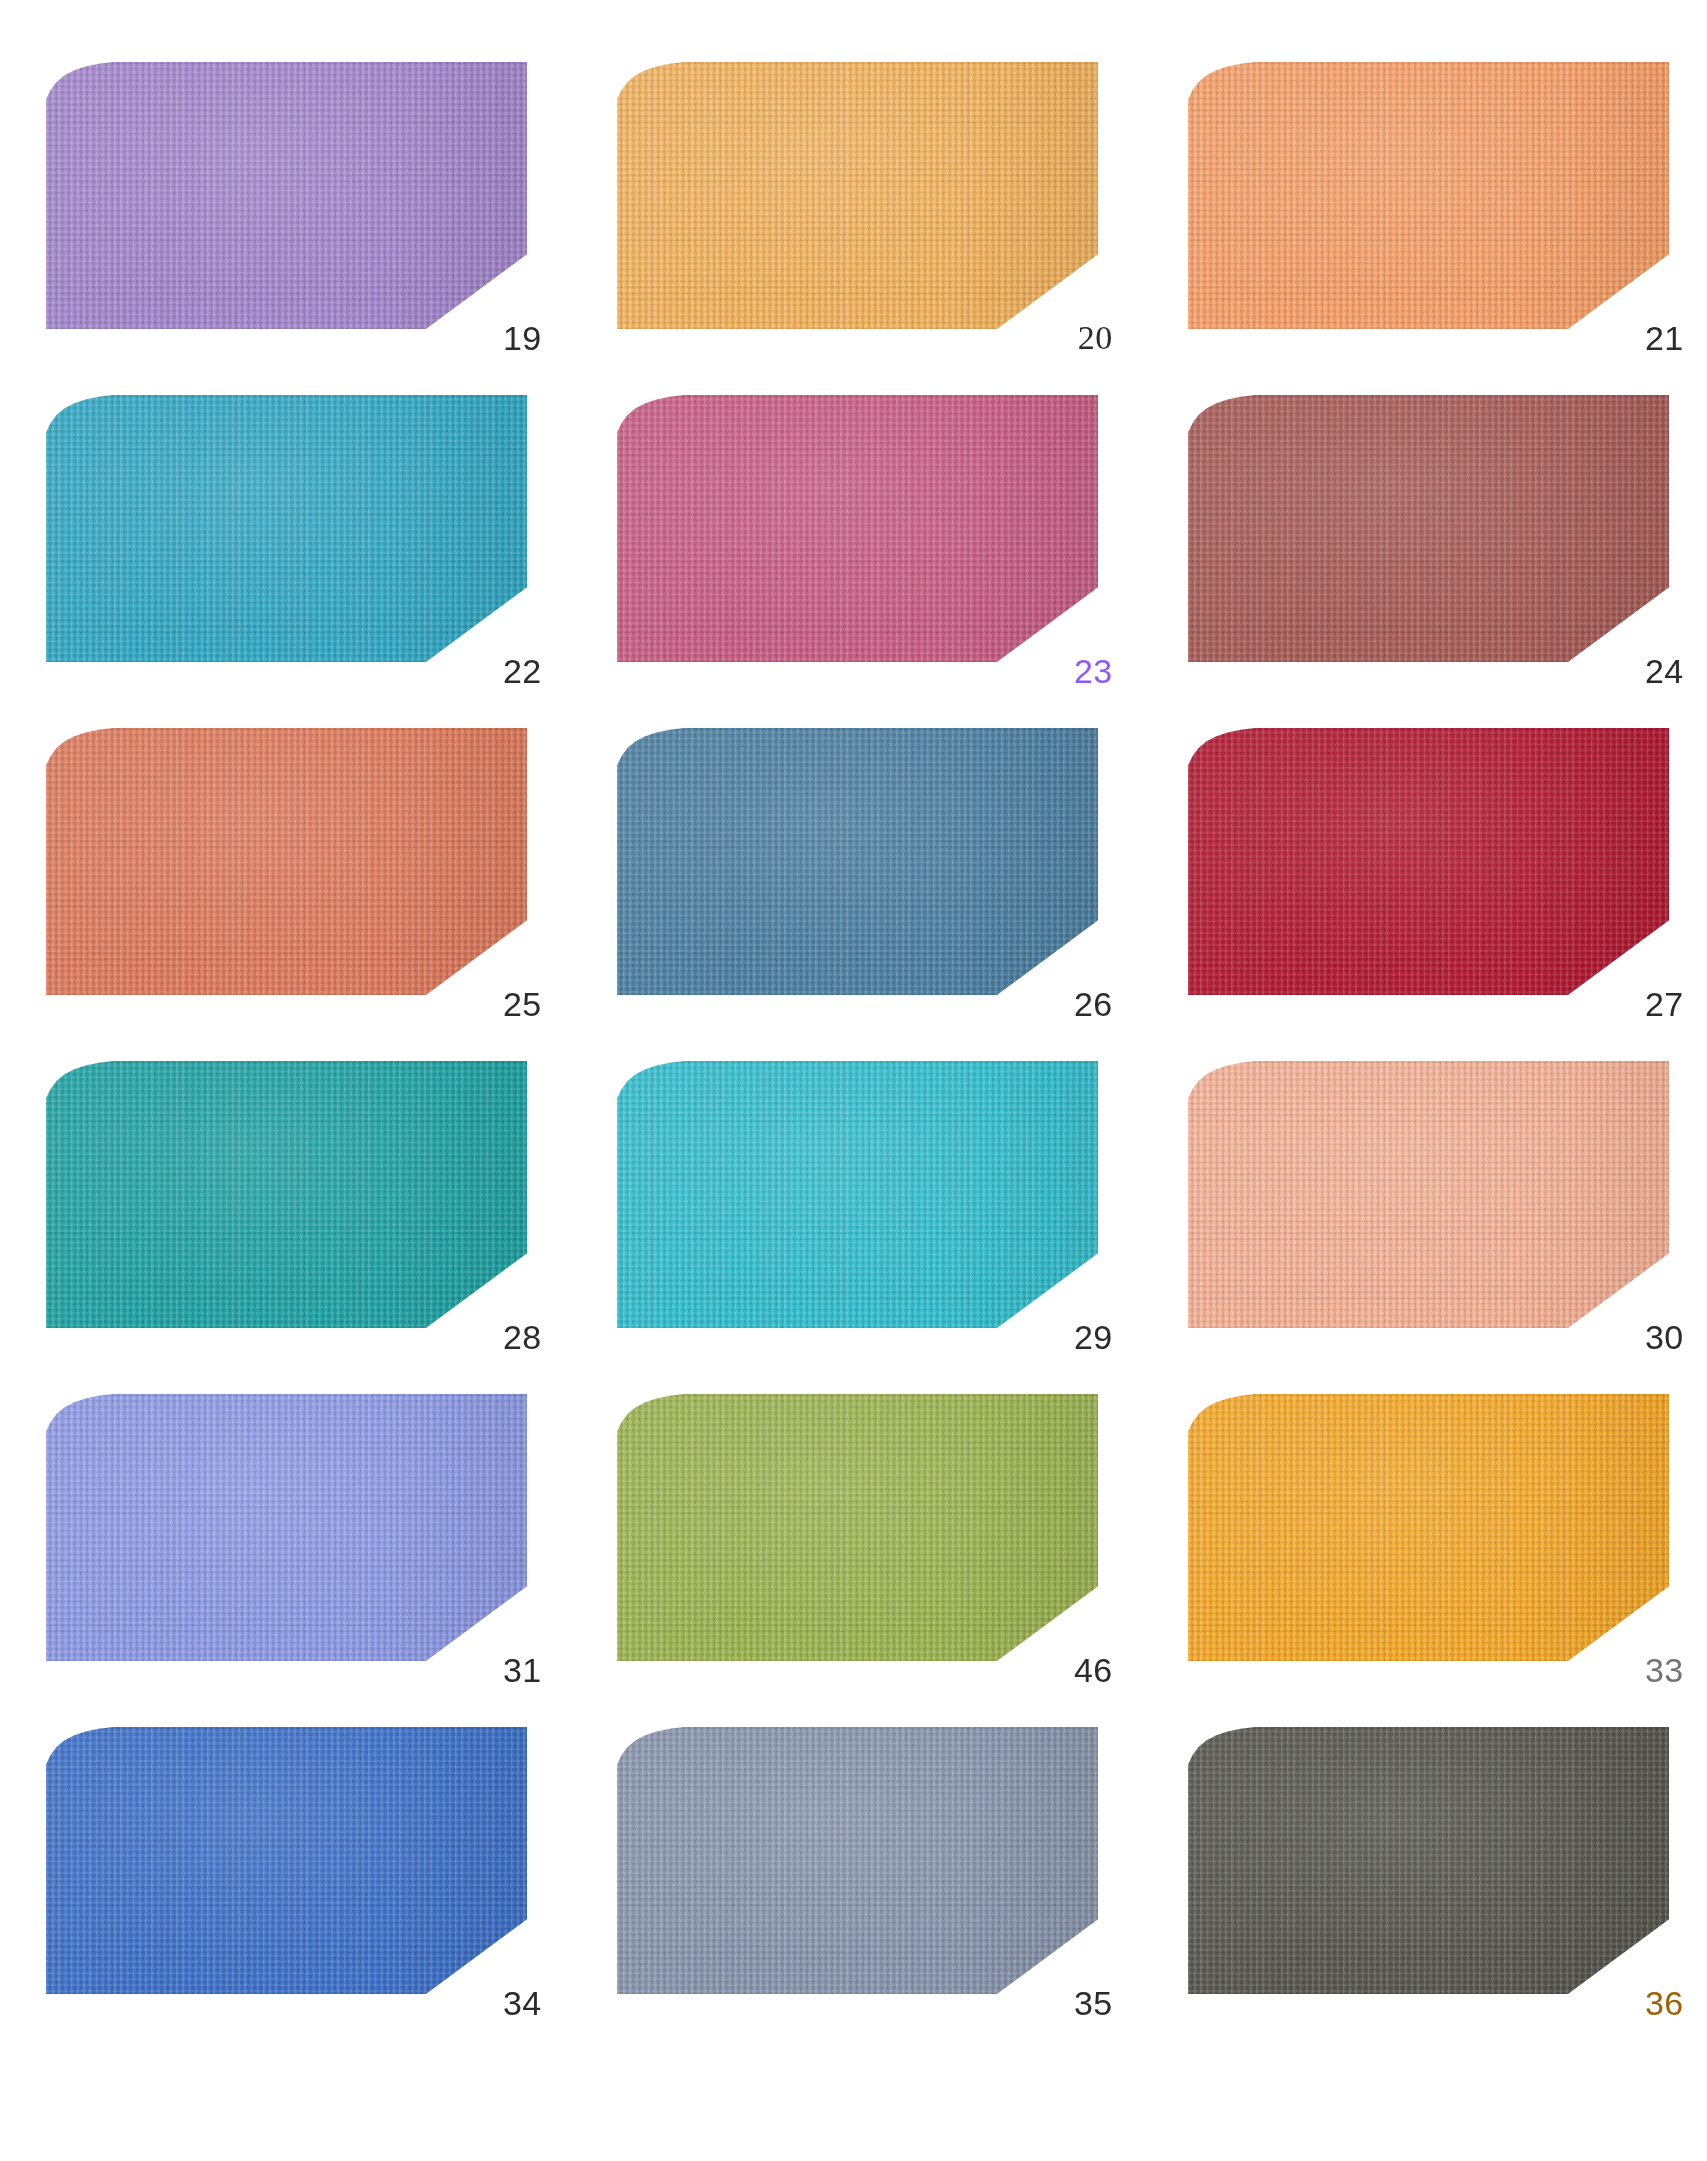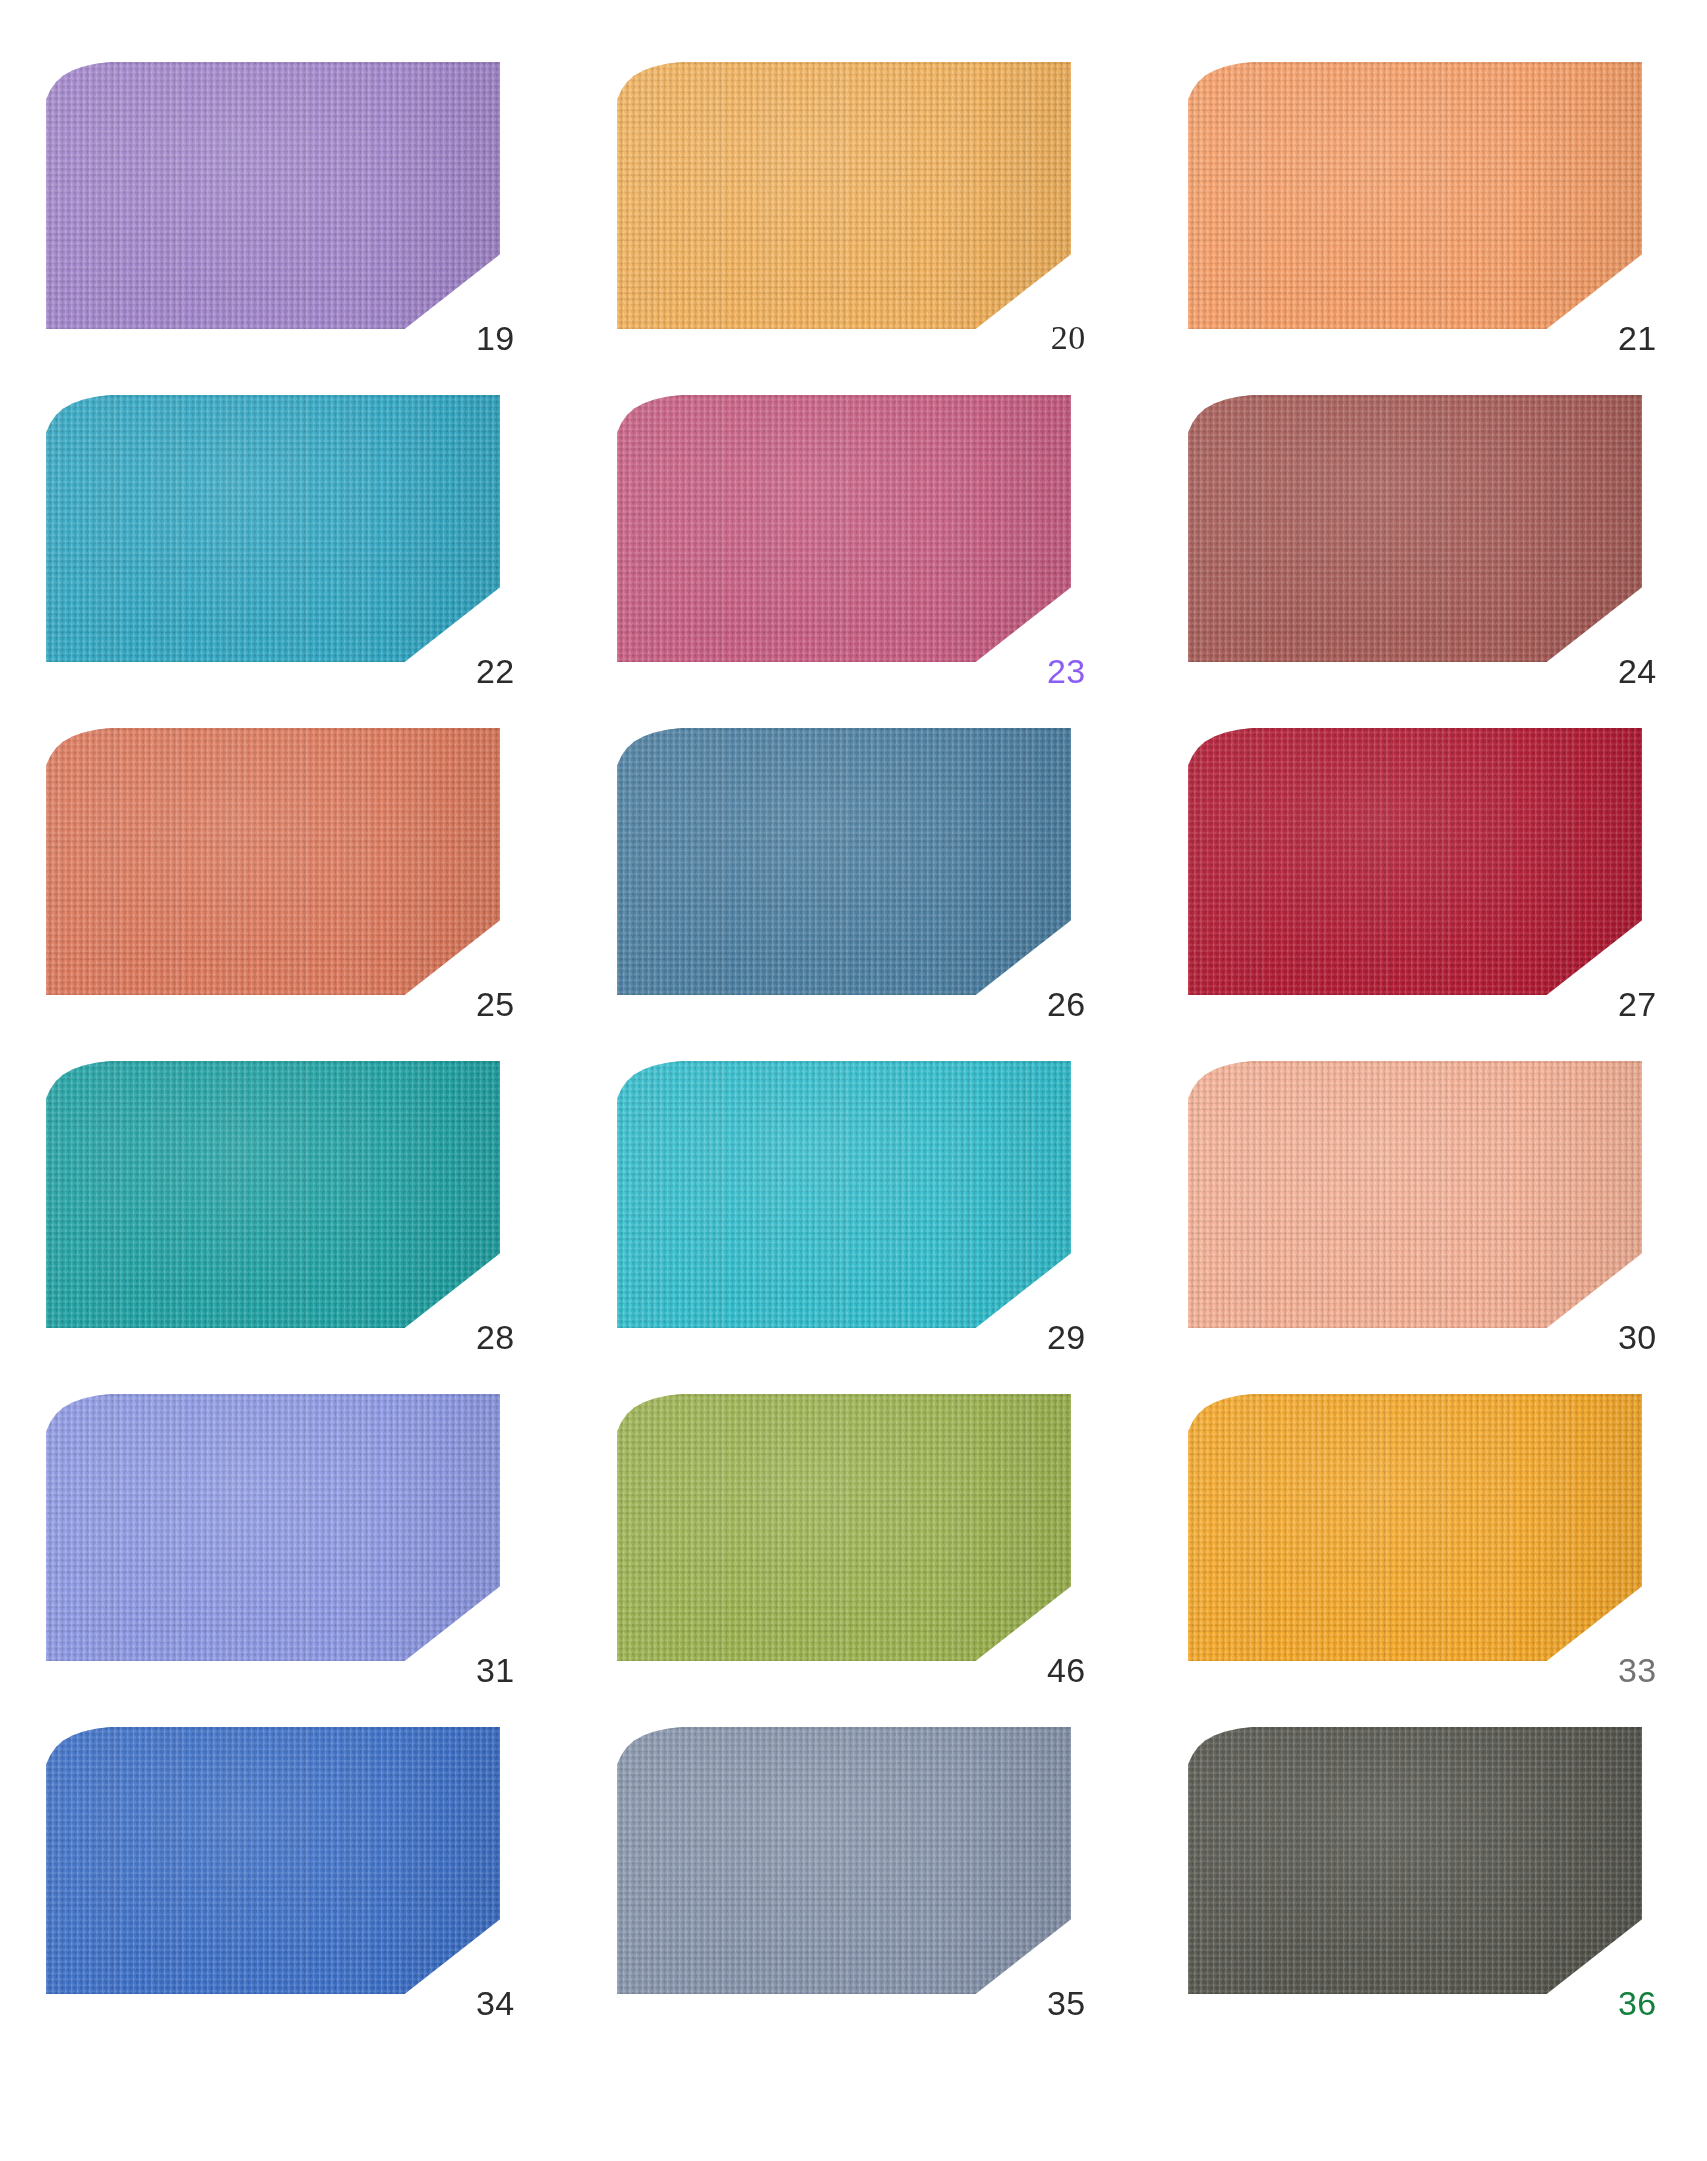--- a/index.html
+++ b/index.html
@@ -25,20 +25,21 @@
     grid-template-columns: repeat(3, 571px);
     grid-template-rows: repeat(6, 333px);
     justify-content: start;
     margin-left: 46px;
   }
 
   .swatch-cell {
     position: relative;
     width: 454px;
     height: 267px;
+    padding-left: 27px;
   }
 
   
   .chip {
     position: absolute;
     inset: 0;
     
     -webkit-clip-path: polygon(
         0% 14%,  1.0% 10.4%, 2.2% 7.5%, 3.8% 5.1%, 5.8% 3.2%,
         8.2% 1.7%, 11.0% 0.7%, 14.0% 0%,
@@ -308,16 +309,16 @@
       <div class="swatch-number" style="color: rgb(43, 43, 43);">35</div>
     </div>
     <div class="swatch-cell">
       <div class="chip" style="--c: #54544c;">
         <div class="base"></div>
         <div class="knit-wale"></div>
         <div class="knit-course"></div>
         <div class="knit-chevron"></div>
         <div class="sheen"></div>
       </div>
-      <div class="swatch-number" style="color: #15803d;">36</div>
+      <div class="swatch-number" style="color: #a16207;">36</div>
     </div>
   </div>
 
 
 </body></html>

